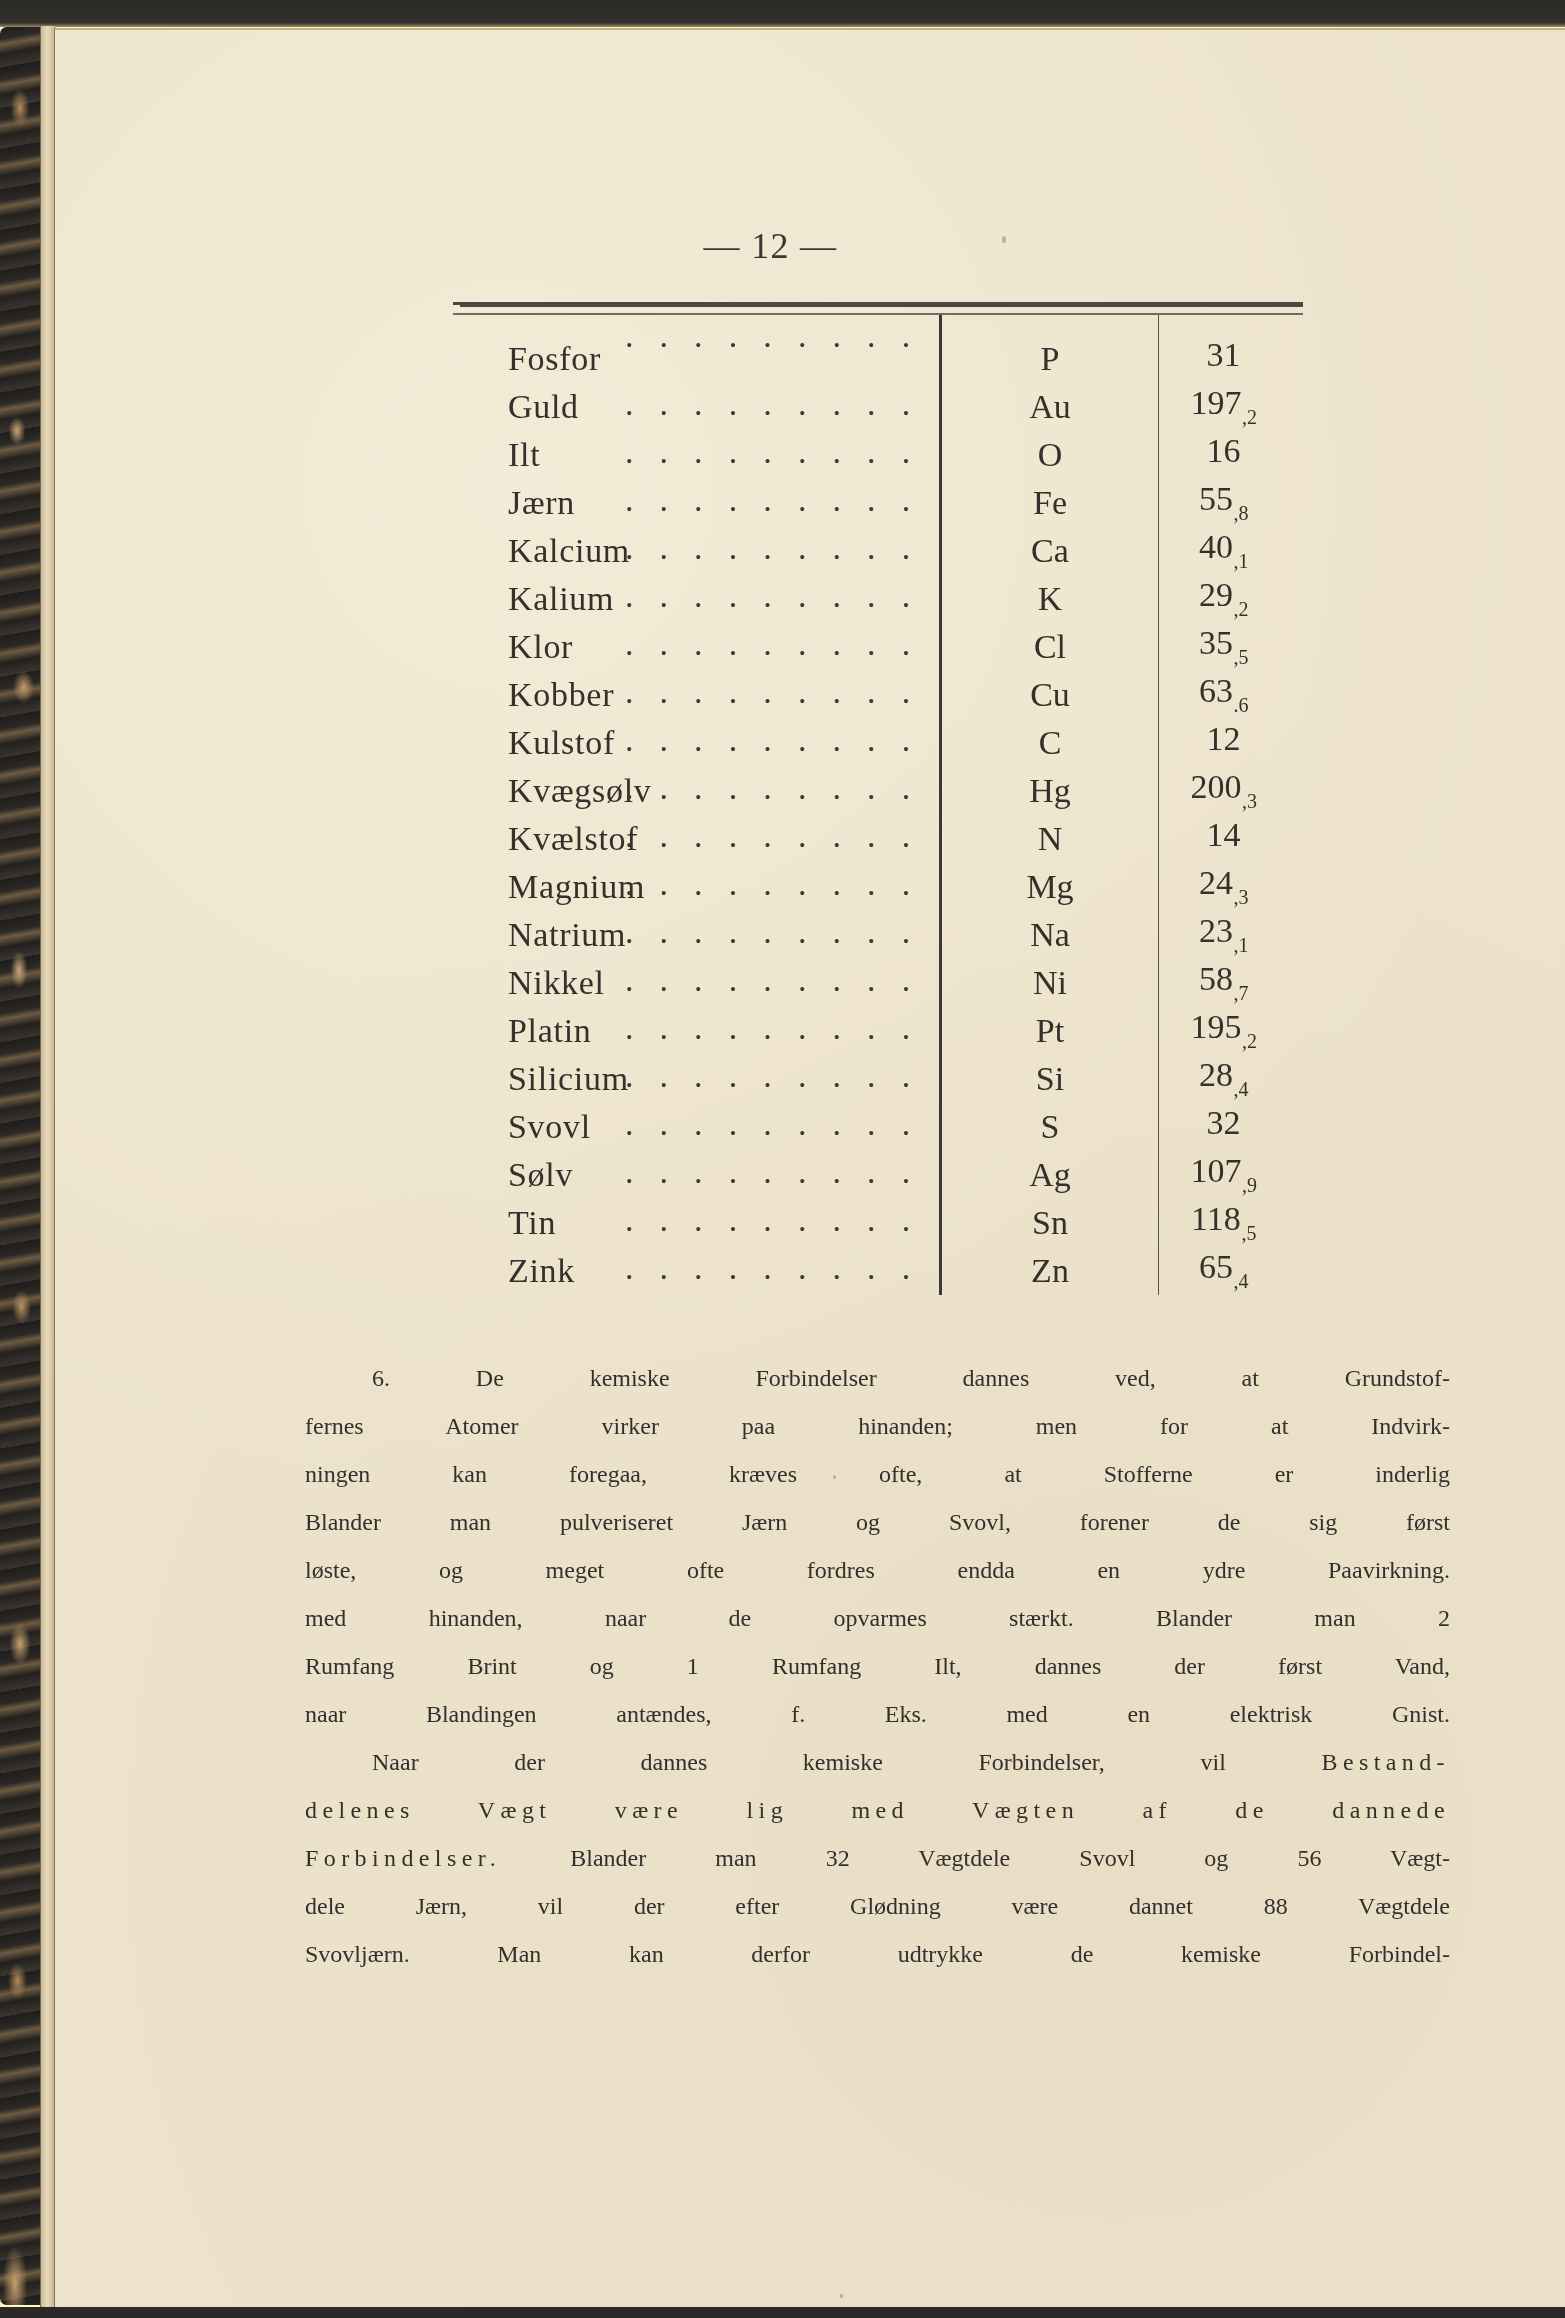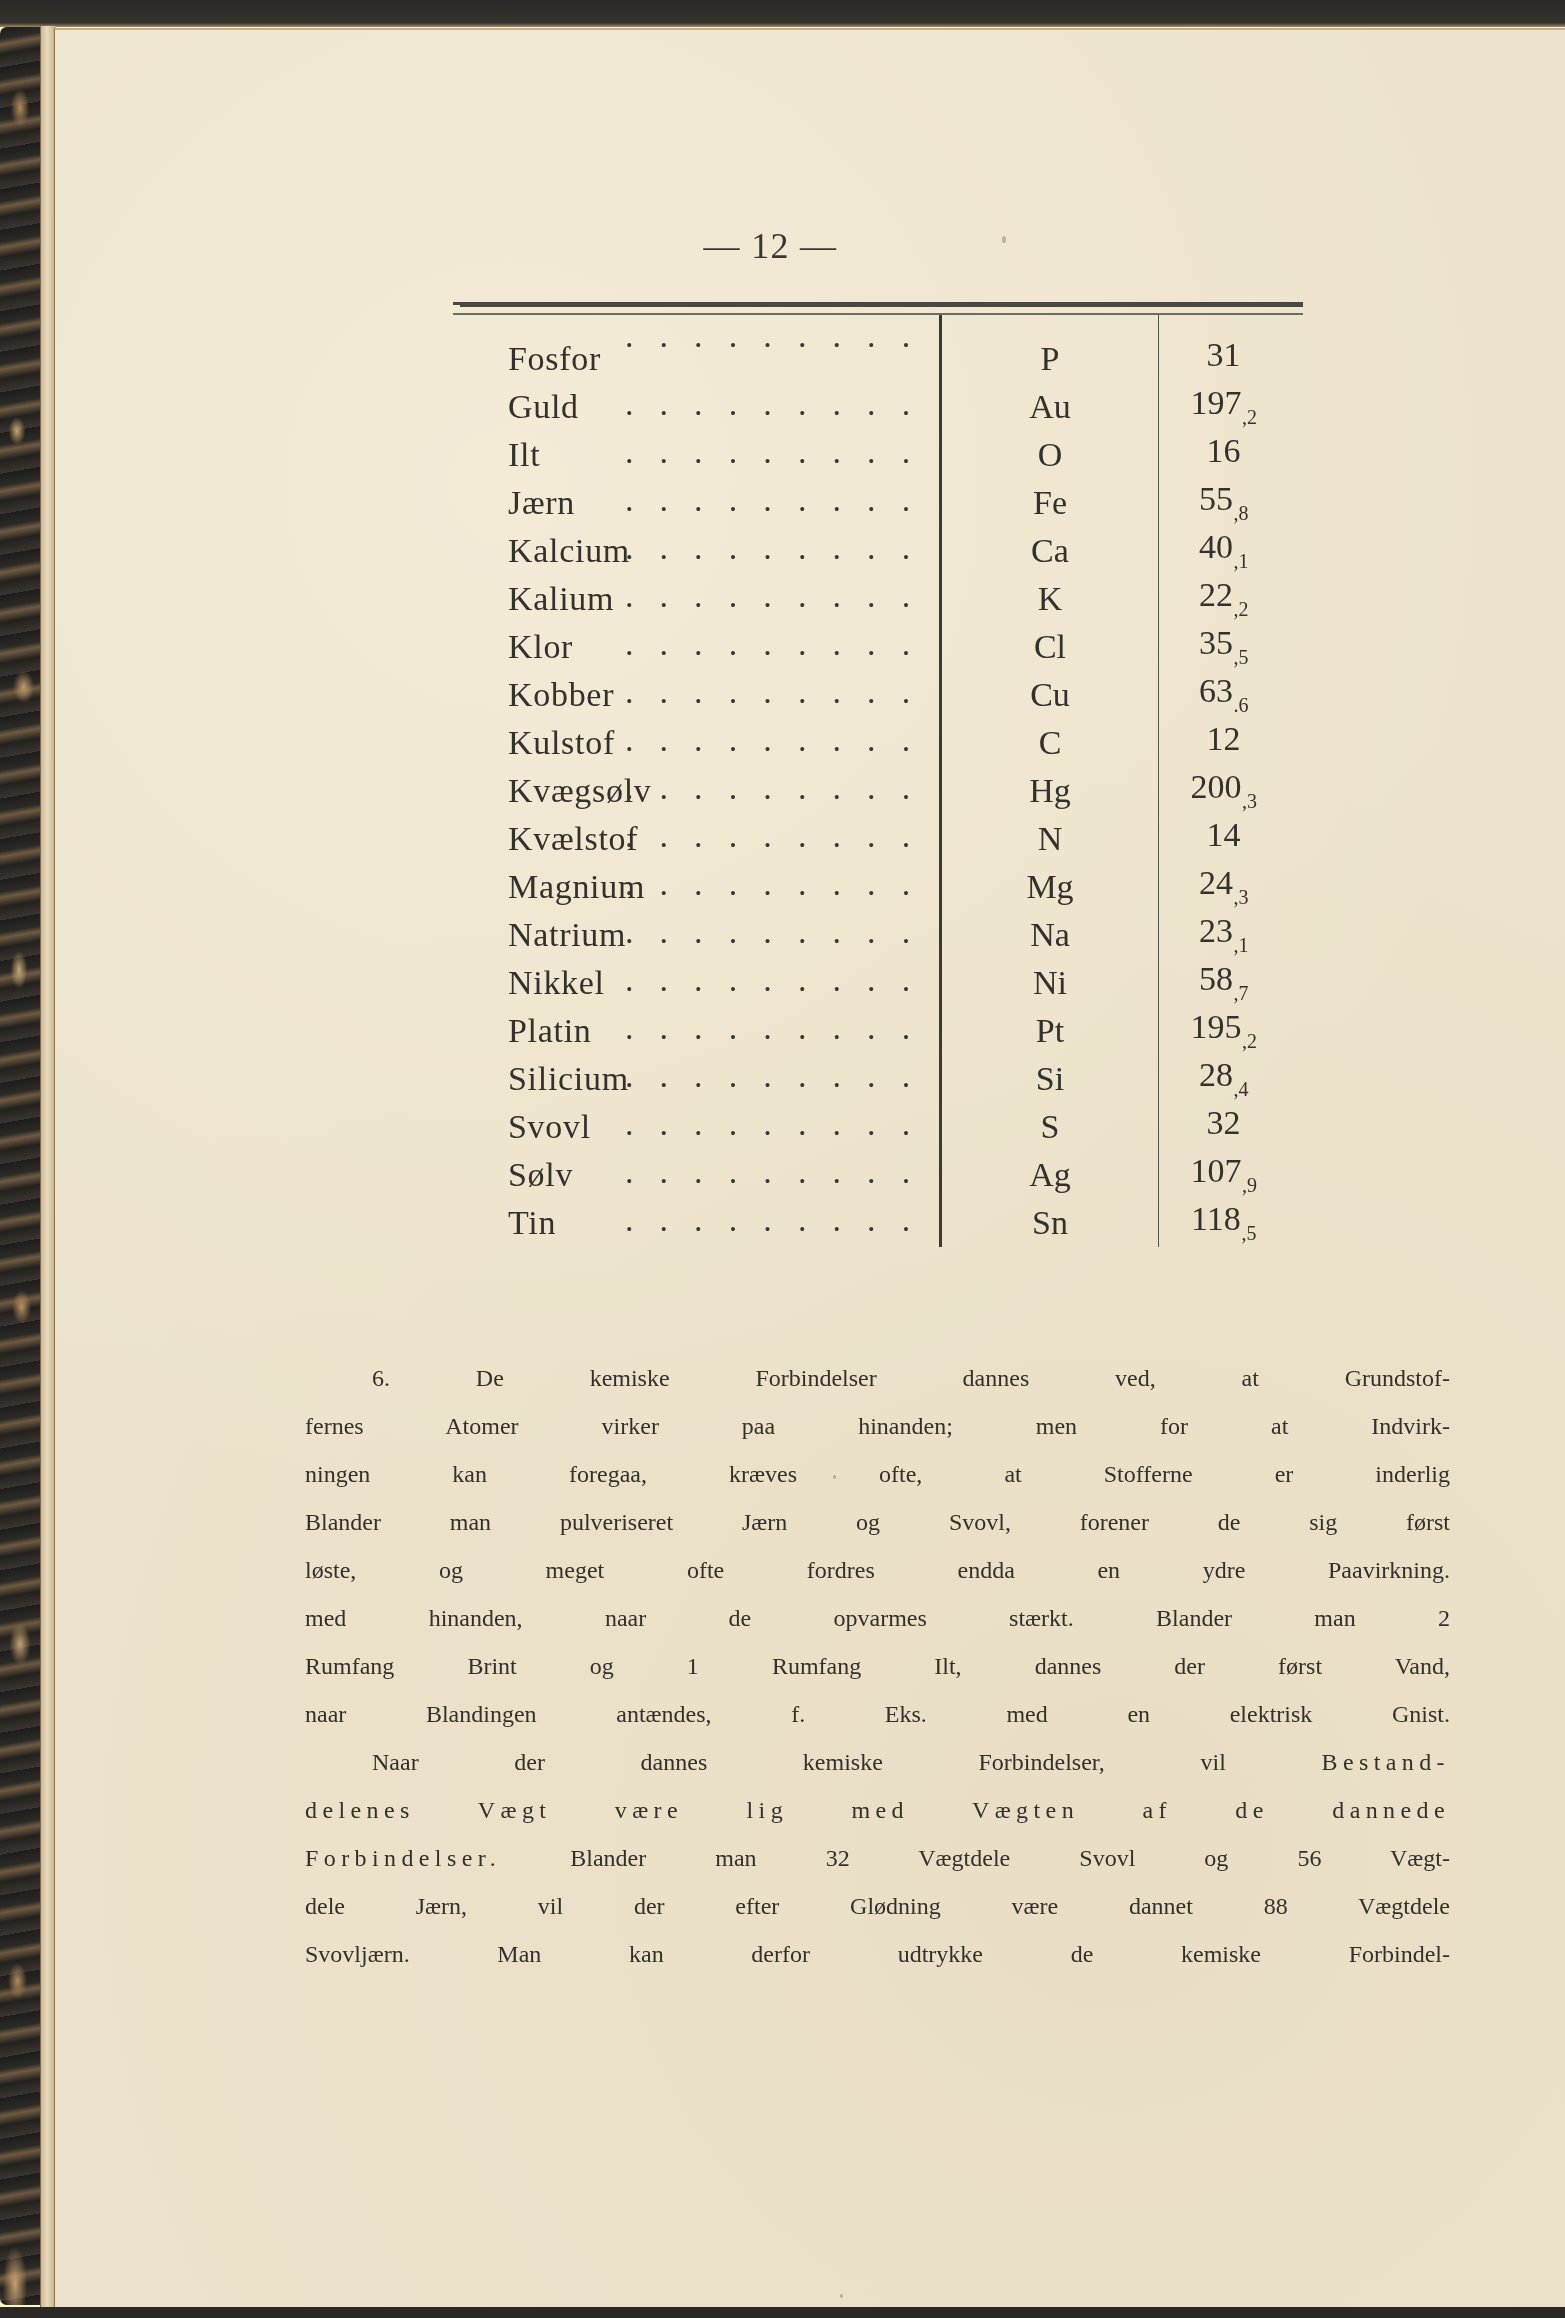--- a/index.html
+++ b/index.html
@@ -229,21 +229,21 @@
               <td class="weight-cell"><span>55</span><span class="frac">,8</span></td>
             </tr>
             <tr>
               <td class="name-cell"><span class="nm">Kalcium</span><span class="dots">. . . . . . . . .</span></td>
               <td class="symbol-cell">Ca</td>
               <td class="weight-cell"><span>40</span><span class="frac">,1</span></td>
             </tr>
             <tr>
               <td class="name-cell"><span class="nm">Kalium</span><span class="dots">. . . . . . . . .</span></td>
               <td class="symbol-cell">K</td>
-              <td class="weight-cell"><span>22</span><span class="frac">,2</span></td>
+              <td class="weight-cell"><span>29</span><span class="frac">,2</span></td>
             </tr>
             <tr>
               <td class="name-cell"><span class="nm">Klor</span><span class="dots">. . . . . . . . .</span></td>
               <td class="symbol-cell">Cl</td>
               <td class="weight-cell"><span>35</span><span class="frac">,5</span></td>
             </tr>
             <tr>
               <td class="name-cell"><span class="nm">Kobber</span><span class="dots">. . . . . . . . .</span></td>
               <td class="symbol-cell">Cu</td>
               <td class="weight-cell"><span>63</span><span class="frac">.6</span></td>
@@ -295,20 +295,25 @@
             </tr>
             <tr>
               <td class="name-cell"><span class="nm">Sølv</span><span class="dots">. . . . . . . . .</span></td>
               <td class="symbol-cell">Ag</td>
               <td class="weight-cell"><span>107</span><span class="frac">,9</span></td>
             </tr>
             <tr>
               <td class="name-cell"><span class="nm">Tin</span><span class="dots">. . . . . . . . .</span></td>
               <td class="symbol-cell">Sn</td>
               <td class="weight-cell"><span>118</span><span class="frac">,5</span></td>
+            </tr>
+            <tr>
+              <td class="name-cell"><span class="nm">Zink</span><span class="dots">. . . . . . . . .</span></td>
+              <td class="symbol-cell">Zn</td>
+              <td class="weight-cell"><span>65</span><span class="frac">,4</span></td>
             </tr>
           </tbody>
       </table>
     </div>
 
     <div class="body-text">
       <div id="para1">
           <span class="line indent">6.  De kemiske Forbindelser dannes ved, at Grundstof-</span>
           <span class="line">fernes Atomer virker paa hinanden; men for at Indvirk-</span>
           <span class="line">ningen kan foregaa, kræves ofte, at Stofferne er inderlig</span>

